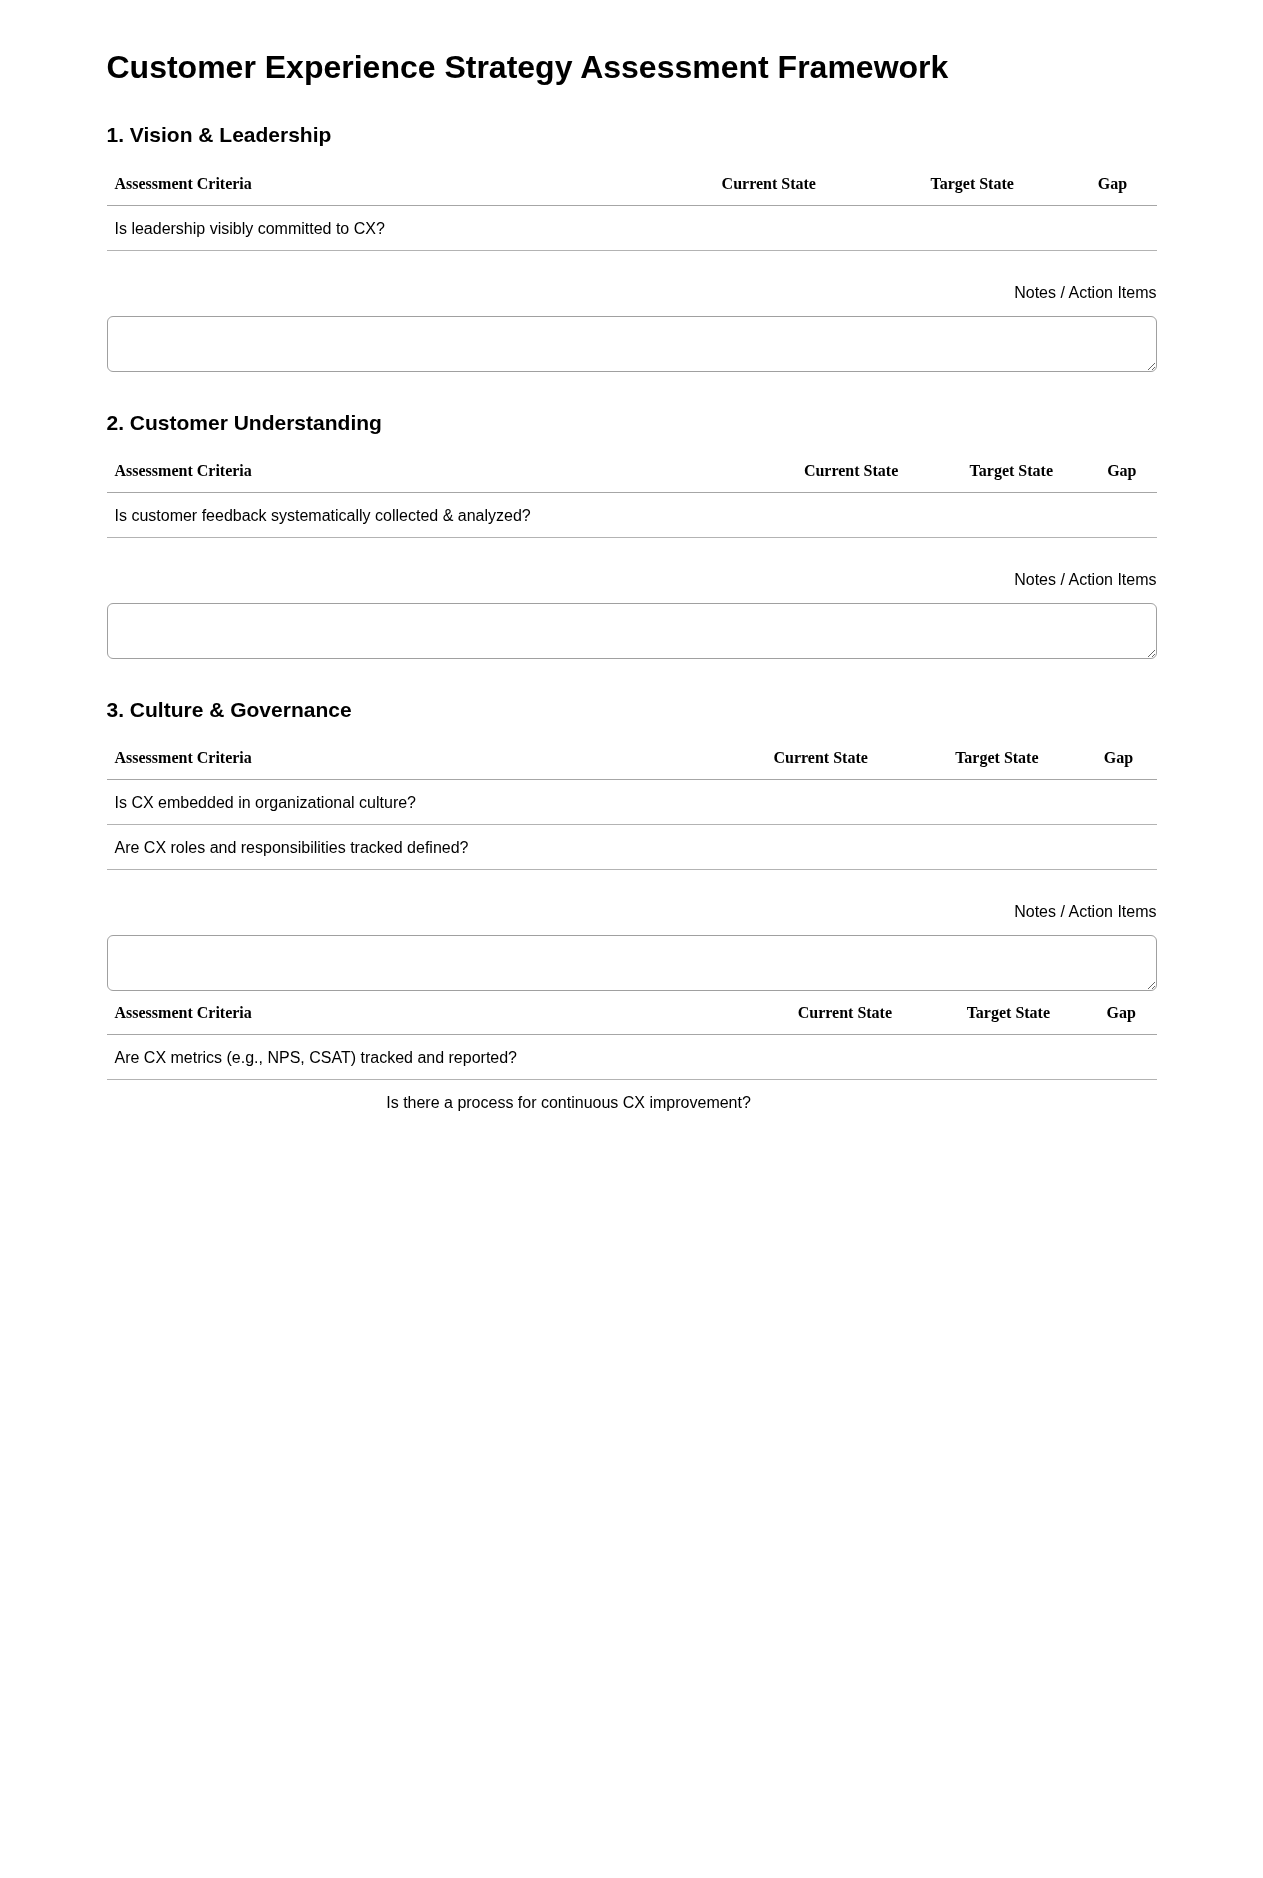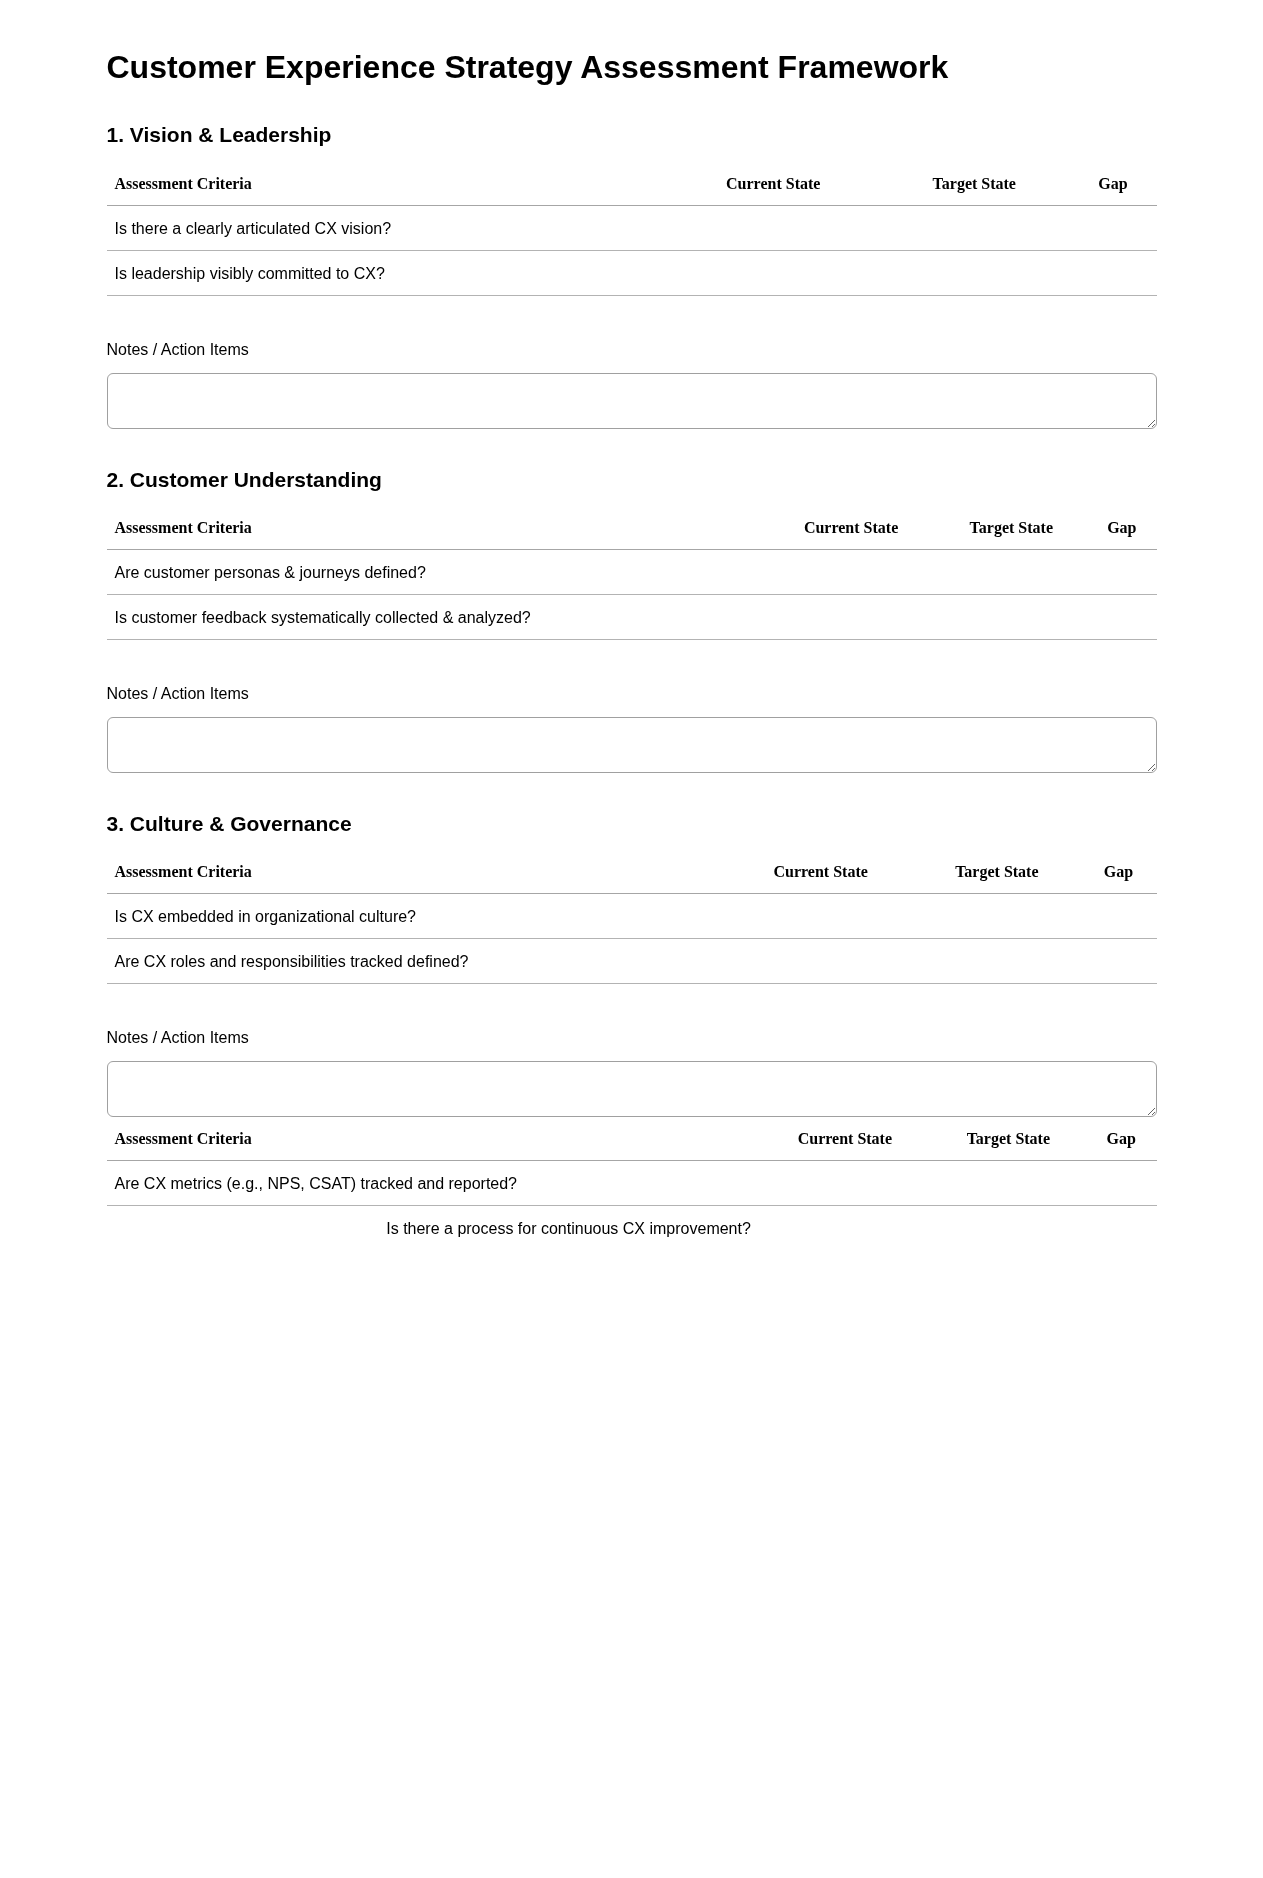--- a/index.html
+++ b/index.html
@@ -56,21 +56,22 @@
   td {
     font-size: 16px;
     line-height: 19px;
     padding: 13px 8px 12px 8px;
     border-bottom: 1px solid var(--divider);
   }
   tr.no-border td { border-bottom: none; text-align: right; }
   .notes-label {
     font-size: 16px;
     line-height: 19px;
-    margin-top: 44px;
+    margin-top: 32px;
+    text-align: right;
   }
   textarea.notes-textarea {
     display: block;
     width: 100%;
     height: 56px;
     margin-top: 14px;
     padding: 8px;
     border: 1px solid var(--textarea-border);
     border-radius: 6px;
     background: var(--bg);
@@ -91,26 +92,20 @@
       <thead>
         <tr>
           <th class="col-criteria">Assessment Criteria</th>
           <th class="col-state">Current State</th>
           <th class="col-state">Target State</th>
           <th class="col-gap">Gap</th>
         </tr>
       </thead>
       <tbody>
             <tr>
-              <td>Is there a clearly articulated CX vision?</td>
-              <td></td>
-              <td></td>
-              <td></td>
-            </tr>
-            <tr>
               <td>Is leadership visibly committed to CX?</td>
               <td></td>
               <td></td>
               <td></td>
             </tr>
           </tbody>
     </table>
     <div class="notes-label">Notes / Action Items</div>
     <textarea class="notes-textarea" aria-label="Notes / Action Items" style=""></textarea>
   </section>
@@ -120,26 +115,20 @@
     <table class="assessment-table">
       <thead>
         <tr>
           <th class="col-criteria">Assessment Criteria</th>
           <th class="col-state">Current State</th>
           <th class="col-state">Target State</th>
           <th class="col-gap">Gap</th>
         </tr>
       </thead>
       <tbody>
-            <tr>
-              <td>Are customer personas &amp; journeys defined?</td>
-              <td></td>
-              <td></td>
-              <td></td>
-            </tr>
             <tr>
               <td>Is customer feedback systematically collected &amp; analyzed?</td>
               <td></td>
               <td></td>
               <td></td>
             </tr>
           </tbody>
     </table>
     <div class="notes-label">Notes / Action Items</div>
     <textarea class="notes-textarea" aria-label="Notes / Action Items" style=""></textarea>

